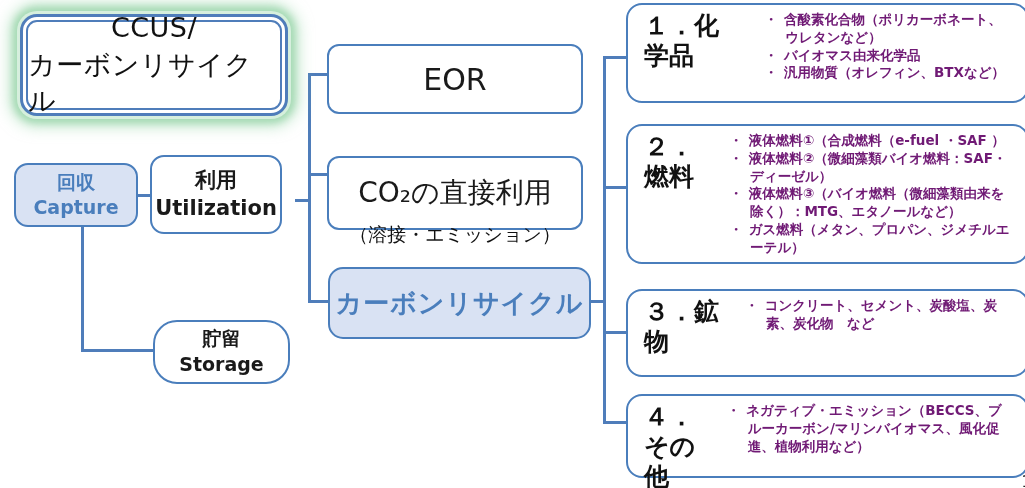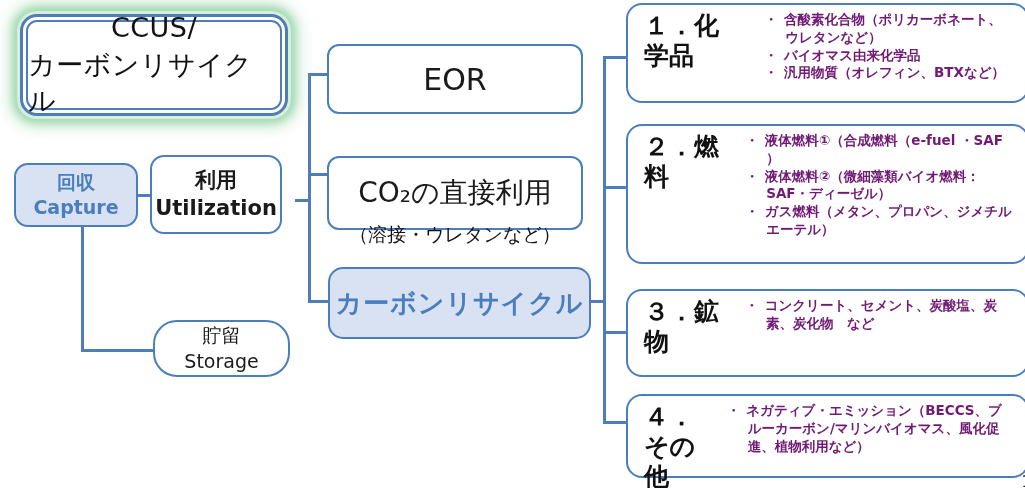--- a/index.html
+++ b/index.html
@@ -35,22 +35,22 @@
     width: 100%; height: 100%;
     border: 2px solid #4f7dba; border-radius: 11px;
     display: flex; flex-direction: column; align-items: center; justify-content: center;
     font-size: 27px; line-height: 1.35; color: #111; letter-spacing: 0.5px;
   }
 
   .capture-box { left: 4px; top: 163px; width: 124px; height: 64px; border-radius: 14px;
     font-weight: bold; color: #4a7ebc; font-size: 19px; line-height: 1.3; }
   .utilization-box { left: 140px; top: 155px; width: 132px; height: 79px; border-radius: 14px;
     font-weight: bold; font-size: 21px; line-height: 1.3; }
-  .storage-box { left: 143px; top: 320px; width: 137px; height: 57px; border-radius: 24px;
-    font-size: 19px; line-height: 1.35; }
+  .storage-box { left: 143px; top: 320px; width: 137px; height: 64px; border-radius: 24px;
+    font-size: 19px; line-height: 1.35; font-weight: bold; }
 
   .eor-box { left: 317px; top: 44px; width: 256px; height: 70px; font-size: 30px; border-radius: 12px; }
   .co2-box { left: 317px; top: 138px; width: 256px; height: 74px; font-size: 28px; border-radius: 12px; margin-top: 18px; }
   .co2-note { position: absolute; left: 300px; top: 222px; width: 290px; z-index: 2;
     text-align: center; font-size: 19px; color: #111; }
   .carbon-box { left: 318px; top: 267px; width: 263px; height: 72px; border-radius: 15px;
     font-weight: bold; font-size: 26px; color: #4a7ebc; letter-spacing: 1px; }
 
   
   .cat {
@@ -115,40 +115,41 @@
     <span>Storage</span>
   </div>
 
   <div class="node eor-box">
     <span>EOR</span>
   </div>
 
   <div class="node co2-box">
     <span>CO₂の直接利用</span>
   </div>
-  <div class="co2-note">（溶接・ウレタンなど）</div>
+  <div class="co2-note">（溶接・エミッション）</div>
 
   <div class="node fill carbon-box">
     <span>カーボンリサイクル</span>
   </div>
 
   <div class="cat cat1">
     <h2>１．化学品</h2>
     <ul>
         <li>含酸素化合物（ポリカーボネート、ウレタンなど）</li>
         <li>バイオマス由来化学品</li>
         <li>汎用物質（オレフィン、BTXなど）</li>
       </ul>
   </div>
 
   <div class="cat cat2">
     <h2>２．燃料</h2>
     <ul>
         <li>液体燃料①（合成燃料（e-fuel ・SAF ）</li>
         <li>液体燃料②（微細藻類バイオ燃料：SAF・ディーゼル）</li>
+        <li>液体燃料③（バイオ燃料（微細藻類由来を除く）：MTG、エタノールなど）</li>
         <li>ガス燃料（メタン、プロパン、ジメチルエーテル）</li>
       </ul>
   </div>
 
   <div class="cat cat3">
     <h2>３．鉱物</h2>
     <ul>
         <li>コンクリート、セメント、炭酸塩、炭素、炭化物　など</li>
       </ul>
   </div>

